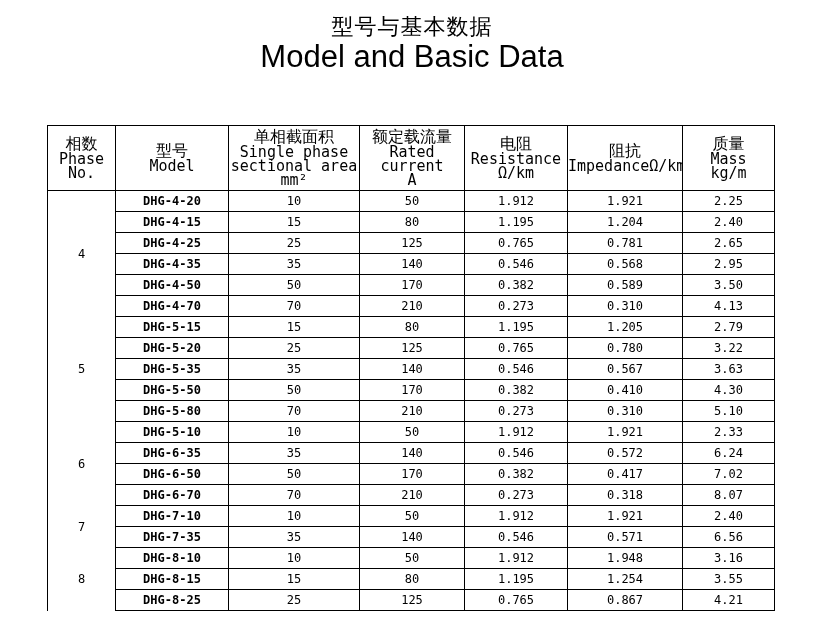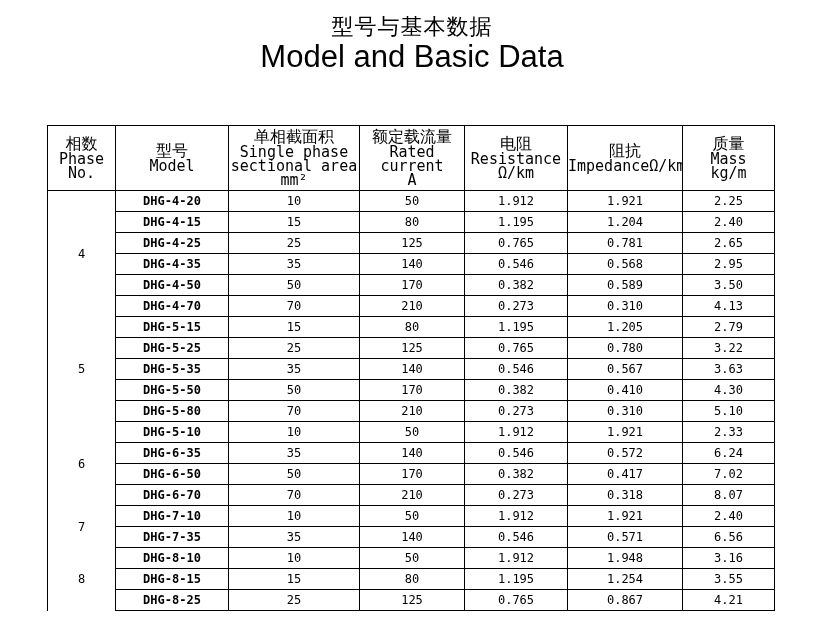--- a/index.html
+++ b/index.html
@@ -178,21 +178,21 @@
     <tr>
       <td class="phase-cell" rowspan="5">5</td>
       <td class="model-cell">DHG-5-15</td>
       <td>15</td>
       <td>80</td>
       <td>1.195</td>
       <td>1.205</td>
       <td>2.79</td>
     </tr>
     <tr>
-      <td class="model-cell">DHG-5-25</td>
+      <td class="model-cell">DHG-5-20</td>
       <td>25</td>
       <td>125</td>
       <td>0.765</td>
       <td>0.780</td>
       <td>3.22</td>
     </tr>
     <tr>
       <td class="model-cell">DHG-5-35</td>
       <td>35</td>
       <td>140</td>

